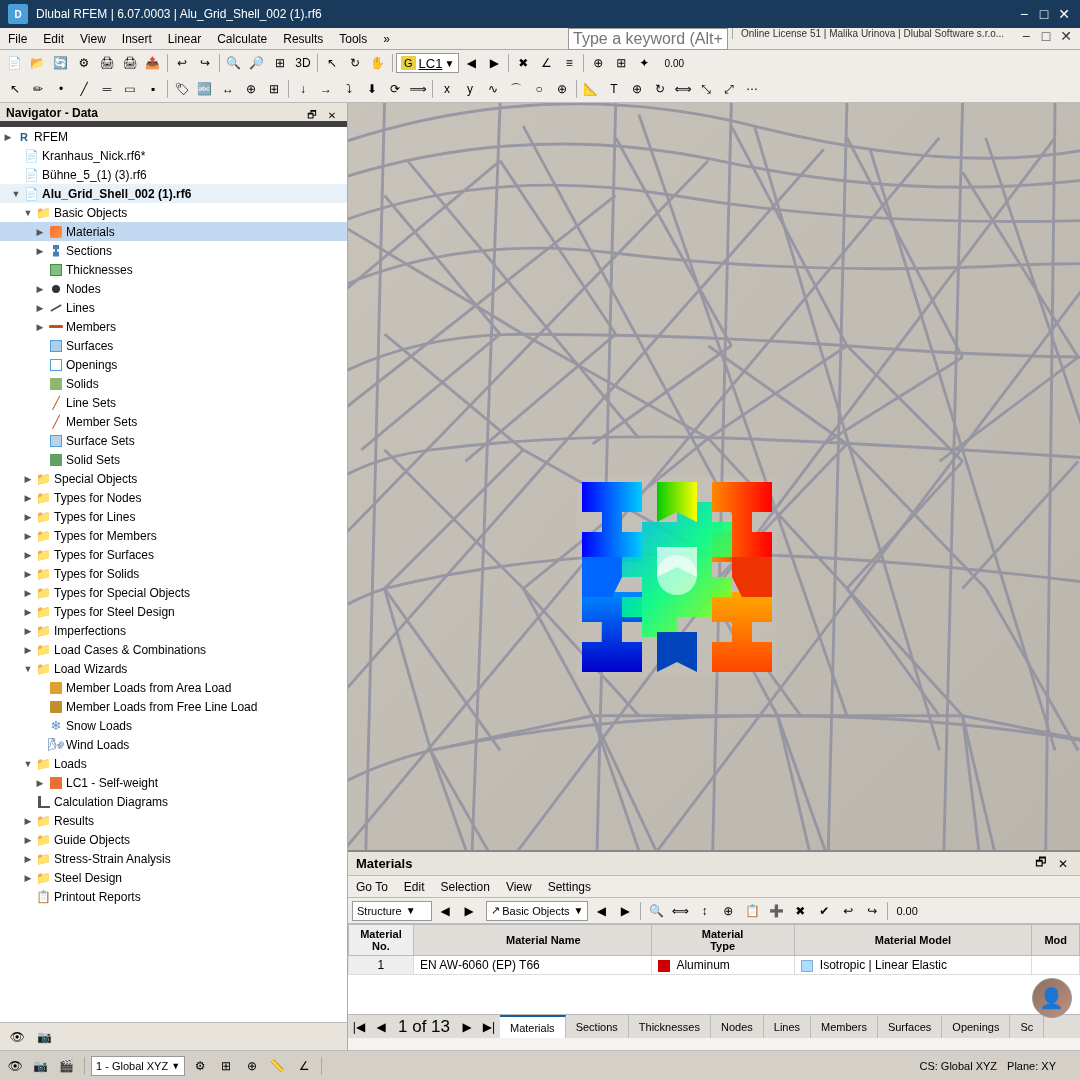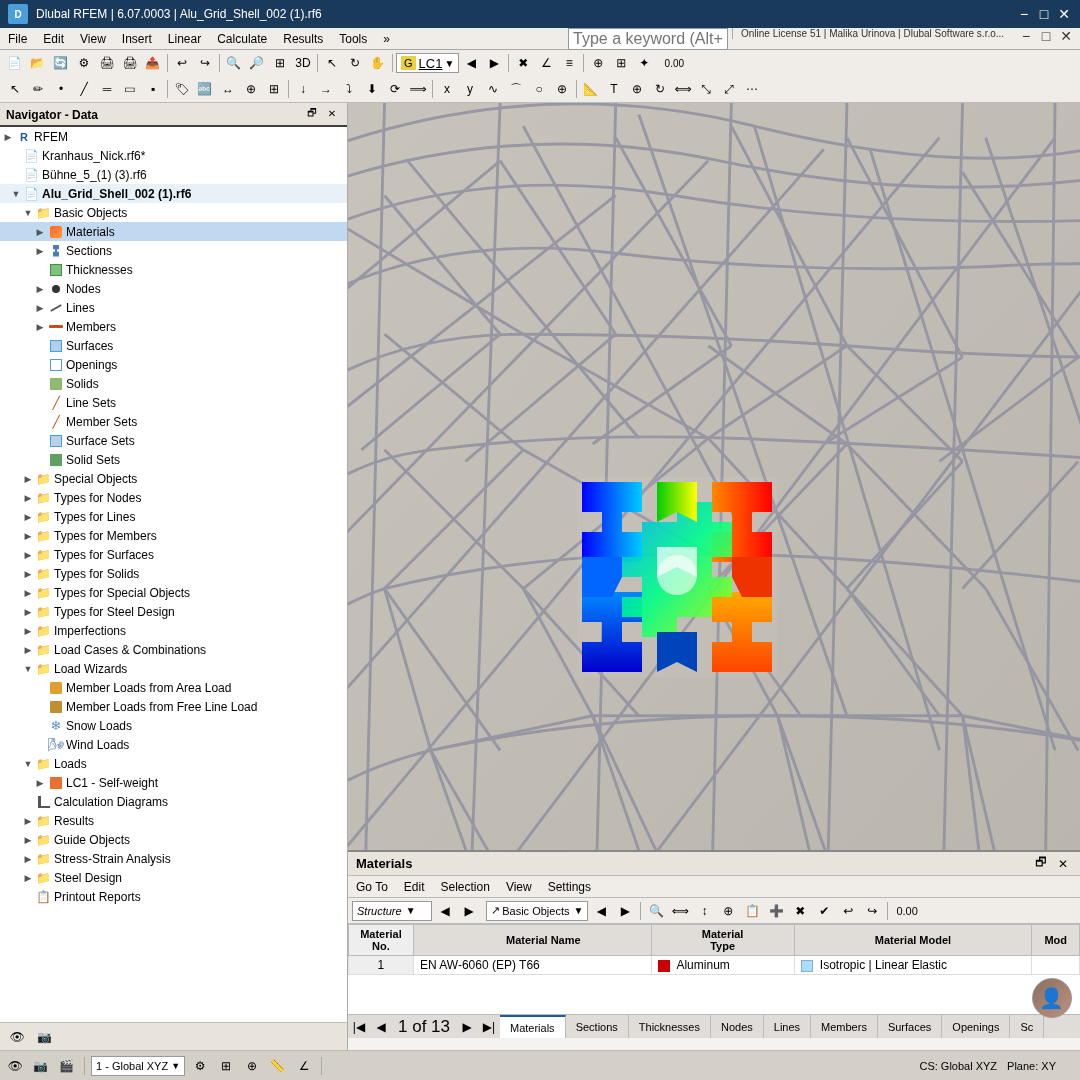--- a/index.html
+++ b/index.html
@@ -46,24 +46,24 @@
     .navigator {
       width: 348px;
       background: #ffffff;
       border-right: 1px solid #aaa;
       display: flex;
       flex-direction: column;
       flex-shrink: 0;
     }
     .nav-header {
       background: #e8e4dc;
-      border-bottom: 2px solid #404040;
+      border-bottom: 6px solid #404040;
       padding: 3px 6px;
       display: flex;
-      align-items: flex-end;
+      align-items: flex-start;
       justify-content: space-between;
       height: 24px;
     }
     .nav-header-title { font-weight: bold; font-size: 12px; }
     .nav-header-btns { display: flex; gap: 2px; }
     .nav-tree { overflow-y: auto; flex: 1; font-size: 12px; }
     .nav-tree::-webkit-scrollbar { width: 10px; }
     .nav-tree::-webkit-scrollbar-track { background: #f0f0f0; }
     .nav-tree::-webkit-scrollbar-thumb { background: #bbb; }
 
@@ -793,21 +793,21 @@
 
   <div class="materials-menu">
     <span class="mat-menu-item">Go To</span>
     <span class="mat-menu-item">Edit</span>
     <span class="mat-menu-item">Selection</span>
     <span class="mat-menu-item">View</span>
     <span class="mat-menu-item">Settings</span>
   </div>
 
   <div class="materials-toolbar">
-    <div class="tb-dropdown" style="min-width:80px;font-style:italic;">
+    <div class="tb-dropdown" style="min-width:80px;">
       <span style="font-size:11px;">Structure</span>
       <span style="font-size:10px;margin-left:4px;">▼</span>
     </div>
     <button class="tb-btn">◀</button>
     <button class="tb-btn">▶</button>
     <div class="tb-dropdown" style="min-width:100px;margin-left:4px;">
       <span style="font-size:11px;">↗</span>
       <span style="font-size:11px;margin-left:2px;">Basic Objects</span>
       <span style="font-size:10px;margin-left:4px;">▼</span>
     </div>

